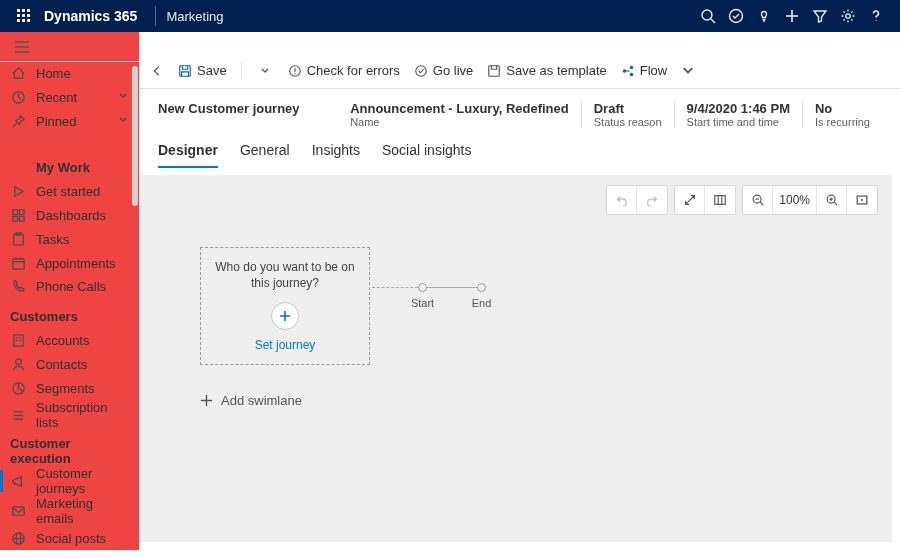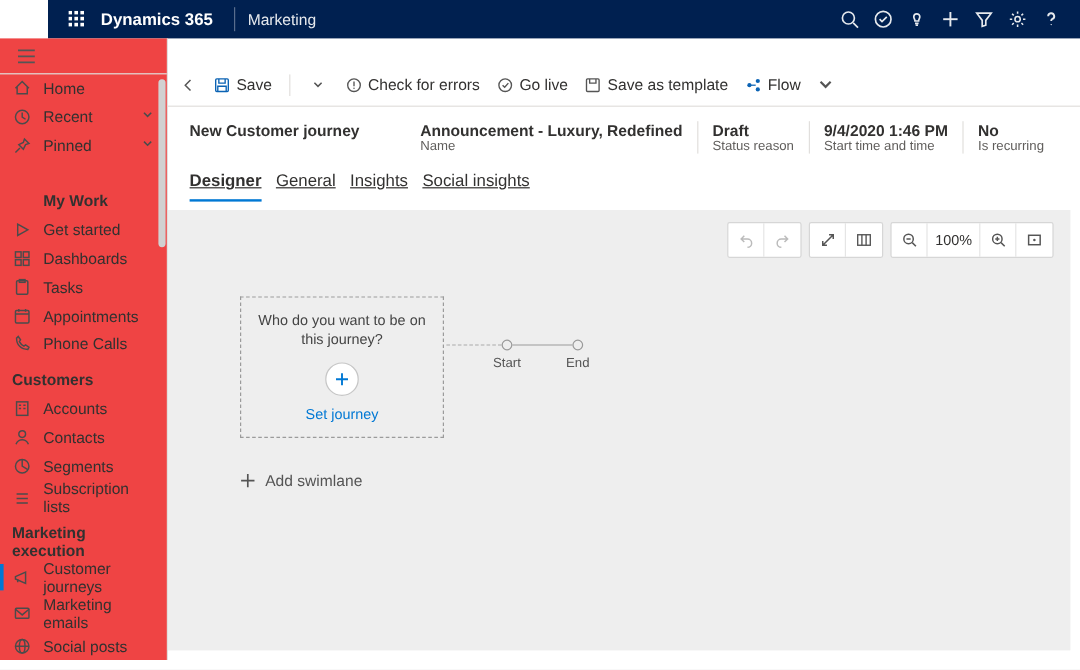--- a/index.html
+++ b/index.html
@@ -8,21 +8,21 @@
     --muted:#605e5c;
     --accent:#0078d4;
     --divider:#e1dfdd;
     --canvas:#eeeeee;
   }
   *{box-sizing:border-box;}
   html,body{margin:0;padding:0;height:100%;}
   body{font-family:"Segoe UI",Arial,sans-serif;font-size:13px;color:var(--text);background:#fff;width:900px;height:558px;overflow:hidden;position:relative;}
 
   
-  .topbar{display:flex;align-items:center;height:24px;background:var(--top-bar);color:#fff;padding:16px 10px;margin-left:40px;}
+  .topbar{display:flex;align-items:center;height:24px;background:var(--top-bar);color:#fff;padding:16px 10px;}
   .top-waffle{width:28px;display:flex;align-items:center;justify-content:center;}
   .top-waffle svg *{fill:#fff;}
   .top-brand{font-weight:600;margin:0 8px 0 6px;font-size:14px;}
   .top-sep{width:1px;height:20px;background:rgba(255,255,255,.35);margin:0 10px;}
   .top-app{font-size:13px;opacity:.9;}
   .top-spacer{flex:1;}
   .top-icon{width:28px;height:40px;display:flex;align-items:center;justify-content:center;opacity:.9;}
   .top-icon svg{stroke:#fff;fill:none;}
 
   
@@ -51,21 +51,21 @@
   .cmdbar .cb-chev{width:18px;display:flex;justify-content:center;}
 
   .header{display:flex;align-items:flex-start;padding:12px 18px 0 18px;}
   .header h1{margin:0;font-size:13px;font-weight:600;flex:1;}
   .hcol{padding:0 12px;border-left:1px solid var(--divider);min-width:0;}
   .hcol:first-of-type{border-left:none;padding-left:0;}
   .hcol .v{font-size:13px;font-weight:600;white-space:nowrap;}
   .hcol .k{font-size:11px;color:var(--muted);white-space:nowrap;}
   .hcols{display:flex;align-items:flex-start;}
 
-  .tabs{display:flex;padding:14px 18px 0 18px;gap:12px;border-bottom:1px solid transparent;text-decoration:underline;}
+  .tabs{display:flex;padding:14px 18px 0 18px;gap:22px;border-bottom:1px solid transparent;}
   .tab{font-size:14px;padding-bottom:8px;color:var(--text);}
   .tab.active{font-weight:600;border-bottom:2px solid var(--accent);}
 
   .canvas-wrap{flex:1;padding:6px 8px 8px 0;}
   .canvas{background:var(--canvas);height:100%;position:relative;}
 
   
   .ctoolbar{position:absolute;top:10px;right:14px;display:flex;gap:6px;}
   .cgroup{display:flex;background:#fff;border:1px solid #d6d6d6;border-radius:2px;}
   .cbtn{width:30px;height:28px;display:flex;align-items:center;justify-content:center;border-right:1px solid #e5e5e5;}
@@ -282,21 +282,21 @@
         <span class="ico">
           <svg viewBox="0 0 16 16" stroke-width="1.3">
             <line x1="3" y1="4" x2="13" y2="4"></line>
             <line x1="3" y1="8" x2="13" y2="8"></line>
             <line x1="3" y1="12" x2="13" y2="12"></line>
           </svg>
         </span>
         <span>Subscription lists</span>
       </div>
 
-    <div class="sb-row head" style="margin-top:6px;">Marketing execution</div>
+    <div class="sb-row head" style="margin-top:6px;">Customer execution</div>
     <div class="sb-row sel">
         <span class="ico">
           <svg viewBox="0 0 16 16" stroke-width="1.3">
             <path d="M2 7 l9 -4 v10 l-9 -4 Z M4 9 v3"></path>
           </svg>
         </span>
         <span>Customer journeys</span>
       </div>
     <div class="sb-row">
         <span class="ico">

